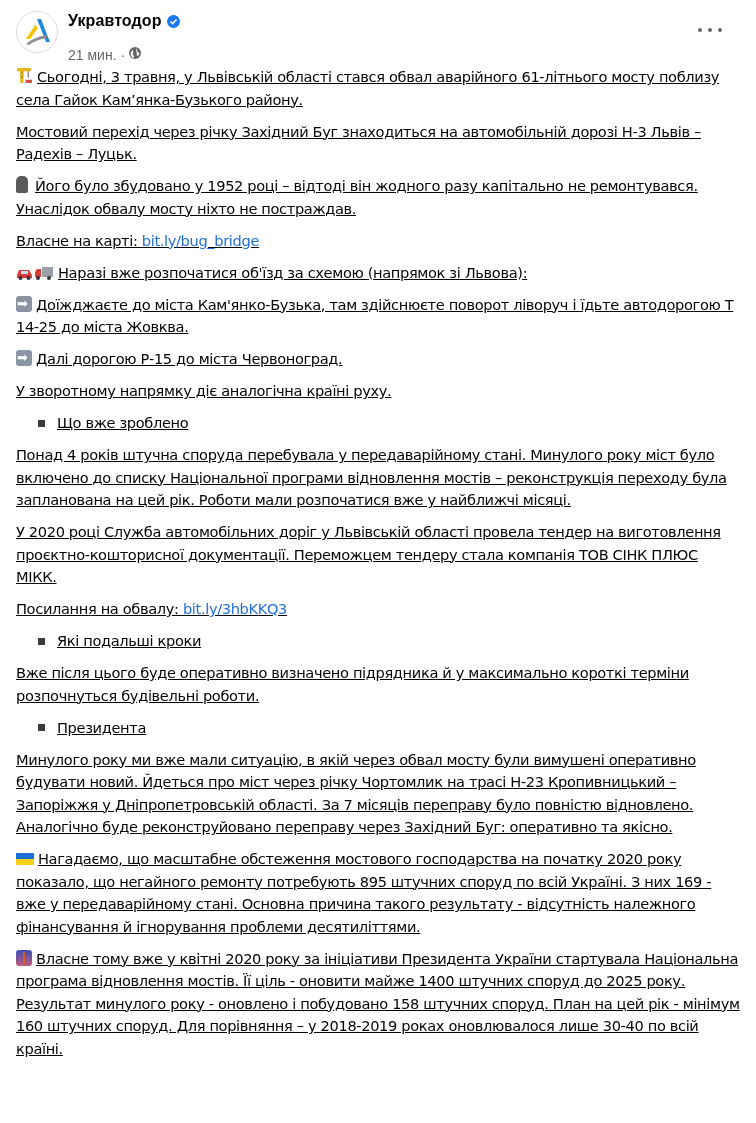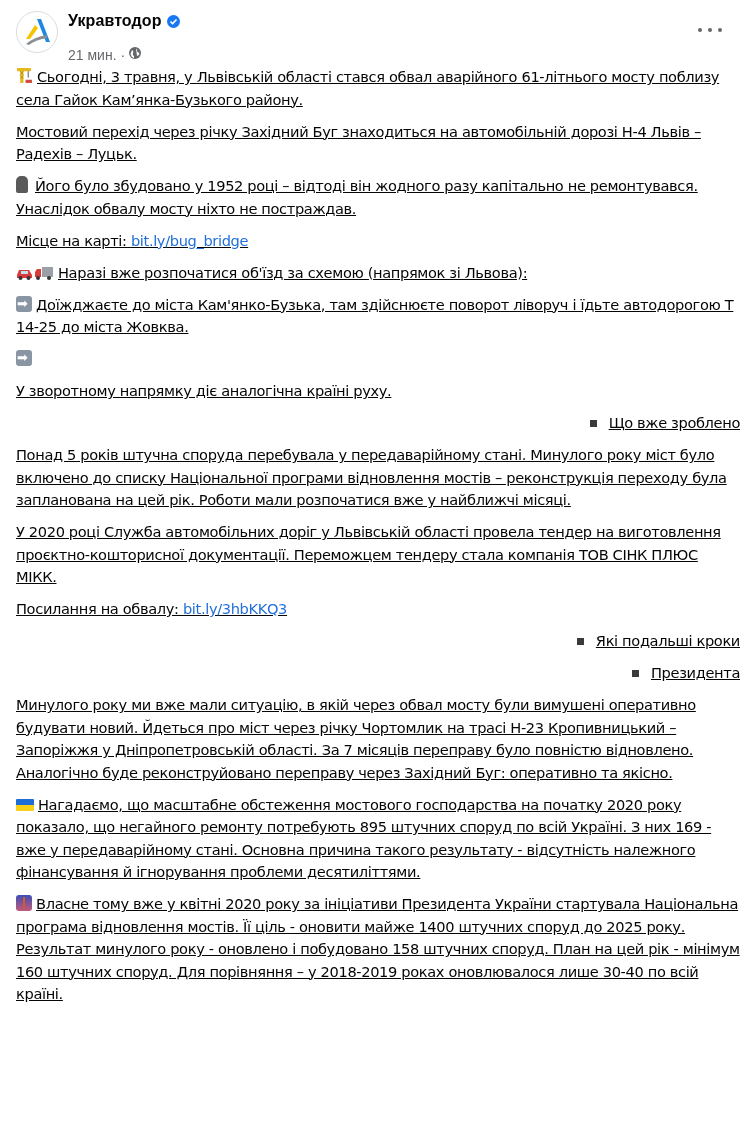--- a/index.html
+++ b/index.html
@@ -12,21 +12,21 @@
   .name-row { display: flex; align-items: center; height: 22px; }
   .page-name { font-family: "Liberation Sans", sans-serif; font-weight: bold; font-size: 16px; color: #050505; letter-spacing: 0.1px; }
   .verified { width: 13px; height: 13px; margin-left: 5px; display: inline-block; }
   .time-row { display: flex; font-family: "Liberation Sans", sans-serif; font-size: 14px; color: #65676b; height: 20px; margin-top: 15px; }
   .dot-sep { margin: 0 4px; }
   .globe { width: 12px; height: 12px; display: inline-block; }
   .more-btn { position: absolute; right: 18px; top: 22px; width: 24px; height: 16px; display: flex; align-items: center; justify-content: space-between; cursor: pointer; }
   .more-btn span { width: 4px; height: 4px; background: #65676b; border-radius: 50%; display: block; }
   .body { font-family: "DejaVu Sans", sans-serif; font-size: 14.6px; line-height: 22.5px; color: #050505; letter-spacing: -0.35px; }
   .body p { margin-bottom: 9.5px; text-decoration: underline; }
-  .bullet { display: flex; align-items: center; padding-left: 22px; justify-content: flex-end; }
+  .bullet { display: flex; align-items: center; padding-left: 22px; }
   .sq { width: 7px; height: 7px; background: #3a3a3a; display: inline-block; margin-right: 12px; flex-shrink: 0; }
   a.link { color: #385898; text-decoration: none; color: #216fdb; }
   .emoji { display: inline-block; width: 16px; height: 16px; vertical-align: -2px; margin-right: 4px; position: relative; }
   .arrow-emoji { background: #8a95a3; border-radius: 3px; }
   .arrow-emoji::after { content: "➡"; position: absolute; left: 1px; top: -3px; font-size: 13px; color: #fff; }
   .flag-emoji { width: 18px; height: 12px; vertical-align: -1px; border-radius: 1px; background: linear-gradient(#1d6dd6 50%, #f7d117 50%); }
   .bridge-emoji { background: linear-gradient(#3b4fb8, #c25a7a); border-radius: 3px; }
   .bridge-emoji::after { content: ""; position: absolute; left: 7px; top: 2px; width: 2px; height: 12px; background: #d65a2a; }
   .moai-emoji { width: 12px; height: 17px; background: #5a5a5a; border-radius: 5px 5px 2px 2px; margin-right: 7px; }
   .crane-emoji { width: 17px; height: 17px; }
@@ -71,59 +71,60 @@
   <div class="body">
     <p>
       <svg class="emoji crane-emoji" viewBox="0 0 16 16">
         <rect x="1" y="1" width="13" height="3" fill="#e4b81a"></rect>
         <rect x="4" y="1" width="3" height="14" fill="#e4b81a"></rect>
         <path d="M4 4 L7 7 M7 4 L4 7 M4 8 L7 11 M7 8 L4 11" stroke="#b88a00" stroke-width="0.8"></path>
         <rect x="11" y="4" width="1" height="6" fill="#666"></rect>
         <rect x="9" y="12" width="6" height="3" fill="#d34a3a"></rect>
       </svg><span>Сьогодні, 3 травня, у Львівській області стався обвал аварійного 61-літнього мосту поблизу села Гайок Кам’янка-Бузького району.</span>
     </p>
-    <p>Мостовий перехід через річку Західний Буг знаходиться на автомобільній дорозі  Н-4 Львів – Радехів – Луцьк.</p>
+    <p>Мостовий перехід через річку Західний Буг знаходиться на автомобільній дорозі  Н-3 Львів – Радехів – Луцьк.</p>
     <p>
       <span class="emoji moai-emoji"></span><span>Його було збудовано у 1952 році – відтоді він жодного разу капітально не ремонтувався. Унаслідок обвалу мосту ніхто не постраждав.</span>
     </p>
     <p>
-      <span>Місце на карті: </span><a class="link">bit.ly/bug_bridge</a>
+      <span>Власне на карті: </span><a class="link">bit.ly/bug_bridge</a>
     </p>
     <p>
       <svg class="emoji cars-emoji" viewBox="0 0 38 16">
         <path d="M1 11 L3 6 L13 6 L16 11 L16 14 L1 14 Z" fill="#d93a3a"></path>
         <rect x="5" y="7" width="7" height="3" fill="#bfe3f5"></rect>
         <circle cx="4.5" cy="14" r="2" fill="#333"></circle>
           <circle cx="12.5" cy="14" r="2" fill="#333"></circle>
         <rect x="26" y="3" width="11" height="10" fill="#9aa0a6"></rect>
         <path d="M19 8 L21 5 L25 5 L25 13 L19 13 Z" fill="#d93a3a"></path>
         <circle cx="22" cy="14" r="2" fill="#333"></circle>
           <circle cx="33" cy="14" r="2" fill="#333"></circle>
       </svg><span>Наразі вже розпочатися об'їзд за схемою (напрямок зі Львова):</span>
     </p>
     <p>
       <span class="emoji arrow-emoji"></span><span>Доїжджаєте до міста Кам'янко-Бузька, там здійснюєте поворот ліворуч і їдьте автодорогою Т 14-25 до міста Жовква.</span>
     </p>
     <p>
-      <span class="emoji arrow-emoji"></span>
+      <span class="emoji arrow-emoji"></span><span>Далі дорогою Р-15 до міста Червоноград.</span>
     </p>
     <p>У зворотному напрямку діє аналогічна країні руху.</p>
     <p class="bullet">
       <span class="sq"></span>
         <span>Що вже зроблено</span>
     </p>
-    <p>Понад 5 років штучна споруда перебувала у передаварійному стані. Минулого року міст було включено до списку Національної програми відновлення мостів – реконструкція переходу була запланована на цей рік. Роботи мали розпочатися вже у найближчі місяці.</p>
+    <p>Понад 4 років штучна споруда перебувала у передаварійному стані. Минулого року міст було включено до списку Національної програми відновлення мостів – реконструкція переходу була запланована на цей рік. Роботи мали розпочатися вже у найближчі місяці.</p>
     <p>У 2020 році Служба автомобільних доріг у Львівській області провела тендер на виготовлення проєктно-кошторисної документації. Переможцем тендеру стала компанія ТОВ СІНК ПЛЮС МІКК.</p>
     <p>
       <span>Посилання на обвалу: </span><a class="link">bit.ly/3hbKKQ3</a>
     </p>
     <p class="bullet">
       <span class="sq"></span>
         <span>Які подальші кроки</span>
     </p>
+    <p>Вже після цього буде оперативно визначено підрядника й у максимально короткі терміни розпочнуться будівельні роботи.</p>
     <p class="bullet">
       <span class="sq"></span>
         <span>Президента</span>
     </p>
     <p>Минулого року ми вже мали ситуацію, в якій через обвал мосту були вимушені оперативно будувати новий. Йдеться про міст через річку Чортомлик на трасі Н-23 Кропивницький – Запоріжжя у Дніпропетровській області. За 7 місяців переправу було повністю відновлено. Аналогічно буде реконструйовано переправу через Західний Буг: оперативно та якісно.</p>
     <p>
       <span class="emoji flag-emoji"></span><span>Нагадаємо, що масштабне обстеження мостового господарства на початку 2020 року показало, що негайного ремонту потребують 895 штучних споруд по всій Україні. З них 169 - вже у передаварійному стані. Основна причина такого результату - відсутність належного фінансування й ігнорування проблеми десятиліттями.</span>
     </p>
     <p>
       <span class="emoji bridge-emoji"></span><span>Власне тому вже у квітні 2020 року за ініціативи Президента України стартувала Національна програма відновлення мостів. Її ціль - оновити майже 1400 штучних споруд до 2025 року. Результат минулого року - оновлено і побудовано 158 штучних споруд. План на цей рік - мінімум 160 штучних споруд. Для порівняння – у 2018-2019 роках оновлювалося лише 30-40 по всій країні.</span>

